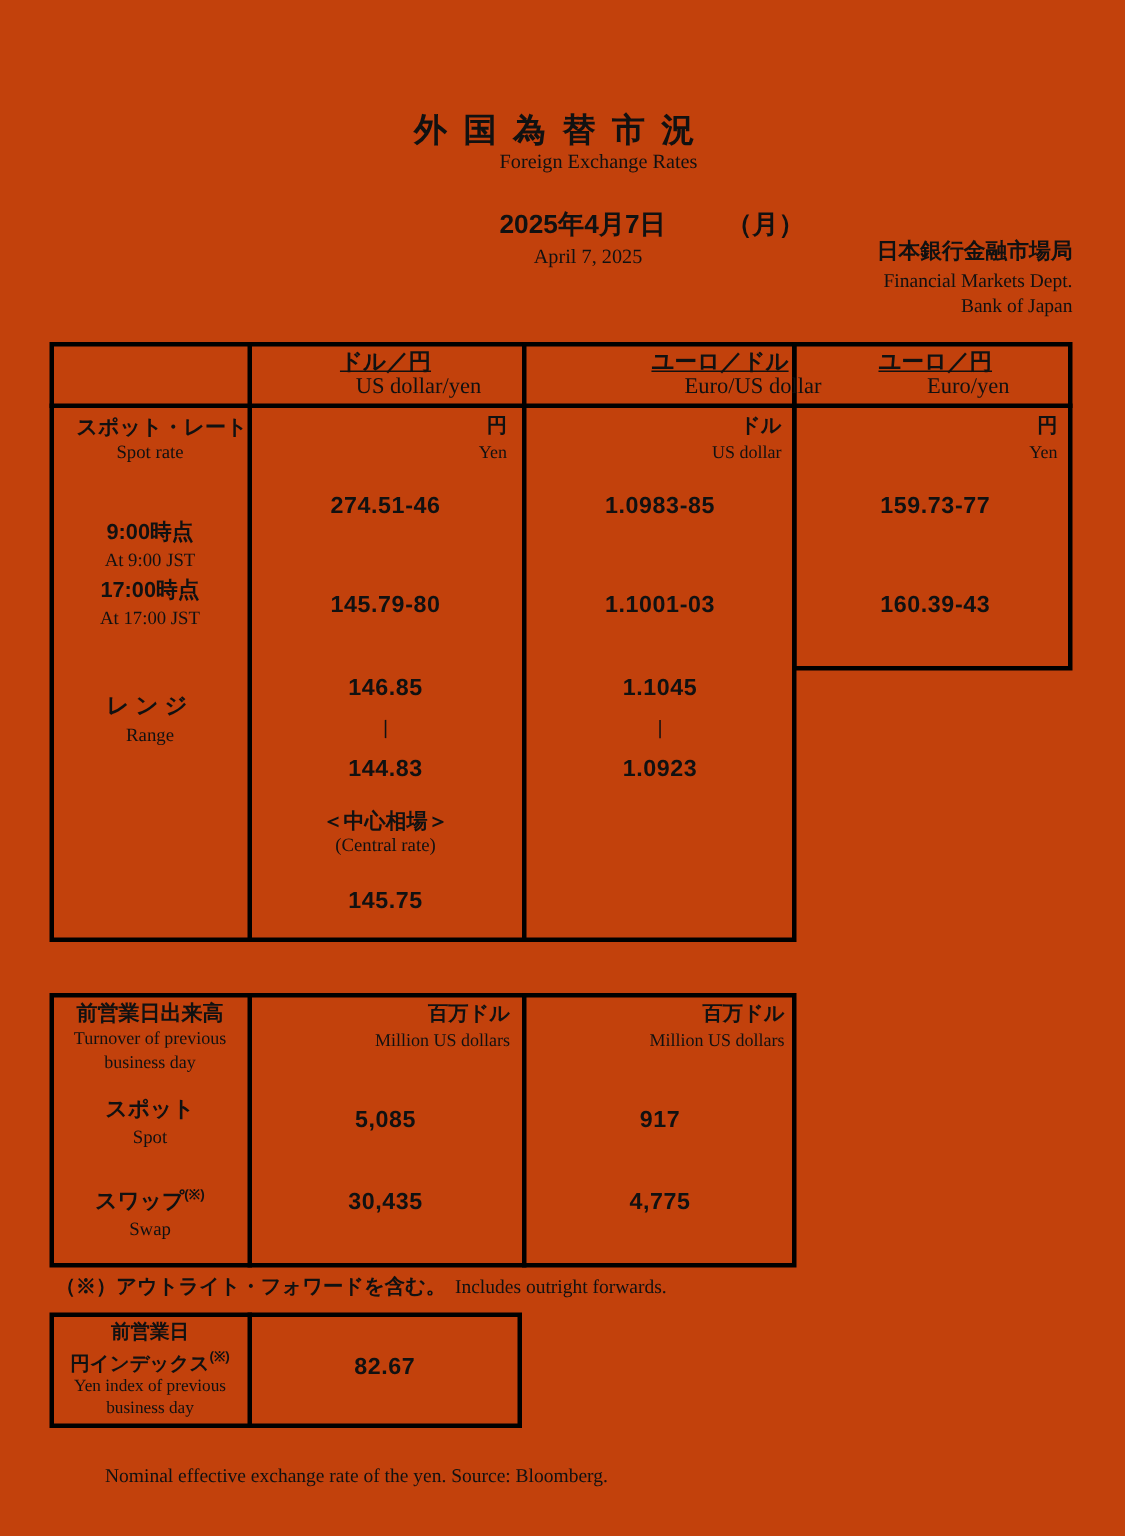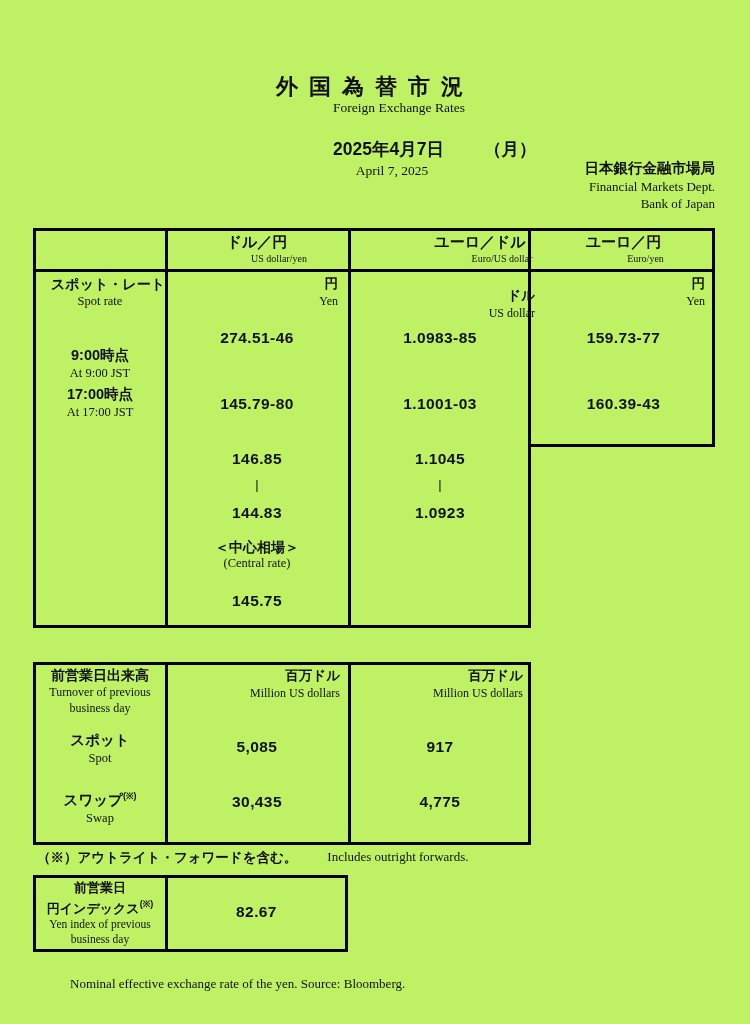--- a/index.html
+++ b/index.html
@@ -1,16 +1,16 @@
 <!DOCTYPE html>
 <html><head>
 <meta charset="utf-8">
 <style>
   html,body{margin:0;padding:0;background:#fff;}
-  #page{position:relative;width:750px;height:1024px;background:#bef264;color:#111;overflow:hidden;
+  #page{position:relative;width:750px;height:1024px;background:#c2410c;color:#111;overflow:hidden;
         font-family:"Liberation Sans",sans-serif;}
   .abs{position:absolute;}
   .ja{font-family:"Liberation Sans",sans-serif;font-weight:bold;}
   .en{font-family:"Liberation Serif",serif;font-weight:normal;}
   .val{font-family:"Liberation Sans",sans-serif;font-weight:600;letter-spacing:0.4px;font-size:15.5px;}
   .sup{font-size:9px;vertical-align:6px;font-weight:bold;}
 
   
   #title-ja{top:72px;left:0;width:750px;font-size:22px;font-weight:bold;letter-spacing:11px;text-align:center;}
   #title-en{top:100px;left:0;width:750px;font-size:13.5px;text-align:center;margin-left:24px;}
@@ -34,30 +34,30 @@
   #hl-header{left:33px;top:269px;width:682px;}
   #vl-3{left:165px;top:662px;height:183px;}
   #vl-4{left:348px;top:662px;height:183px;}
   #vl-5{left:165px;top:875px;height:77px;}
 
   
   .pair{top:232px;text-align:center;}
   #pair-usdjpy{left:168px;width:178px;}
   #pair-eurusd{left:351px;width:178px;margin-left:40px;}
   #pair-eurjpy{left:534px;width:179px;}
-  .pair-ja{font-size:15px;line-height:19px;font-weight:bold;}
-  .pair-en{font-size:10px;line-height:15px;padding-left:44px;}
+  .pair-ja{font-size:15px;line-height:19px;font-weight:bold;text-decoration:underline;}
+  .pair-en{font-size:15px;line-height:15px;padding-left:44px;}
 
   #spot-header{left:35px;width:130px;top:275px;text-align:center;}
   #spot-header .l1{font-size:14px;line-height:18px;font-weight:bold;text-align:right;}
   #spot-header .l2{font-size:12.5px;line-height:16px;}
 
   .unitcell{top:275px;text-align:right;}
   #unit-usdjpy{left:168px;width:170px;}
-  #unit-eurusd{left:365px;width:170px;margin-top:12px;}
+  #unit-eurusd{left:351px;width:170px;}
   #unit-eurjpy{left:534px;width:171px;}
   .unit-ja{font-size:13.5px;line-height:18px;font-weight:bold;}
   .unit-en{font-size:12px;line-height:16px;}
 
   .rowlabel{left:35px;width:130px;text-align:center;}
   .rowlabel .l1{font-size:14.5px;line-height:19px;font-weight:bold;}
   .rowlabel .l2{font-size:12.5px;line-height:17px;}
   #row900-label{top:319px;margin-top:27px;}
   #row1700-label{top:385px;}
 
@@ -84,21 +84,21 @@
   #to-header .l2{font-size:12px;line-height:15.5px;}
   .to-unit{top:667px;text-align:right;}
   #to-unit-1{left:168px;width:172px;}
   #to-unit-2{left:351px;width:172px;}
   #to-spot-label{top:731px;}
   #to-swap-label{top:787px;}
   #to-spot-v1,#to-spot-v2{top:738px;}
   #to-swap-v1,#to-swap-v2{top:793px;}
 
   
-  #note1{left:37px;top:849px;display:flex;align-items:flex-start;gap:30px;}
+  #note1{left:37px;top:849px;display:flex;align-items:center;gap:6px;}
   #note1 .ja{font-size:13.5px;}
   #note1 .en{font-size:13px;}
   #yenidx-label{left:35px;width:130px;top:879px;text-align:center;}
   #yenidx-label .jl{font-size:13px;line-height:17px;font-weight:bold;}
   #yenidx-label .el{font-size:11.5px;line-height:15px;}
   #yenidx-val{left:168px;width:177px;top:903px;}
   #note2-ja{left:37px;top:956px;font-size:13.5px;font-weight:bold;}
   #note2-en{left:70px;top:976px;font-size:13px;}
 </style>
 </head>
@@ -164,20 +164,24 @@
   <div class="abs vcell vc4 val" id="val-900-eurjpy">159.73-77</div>
 
   <div class="abs rowlabel" id="row1700-label">
     <div class="l1 ja">17:00時点</div>
     <div class="l2 en">At 17:00 JST</div>
   </div>
   <div class="abs vcell vc2 val" id="val-1700-usdjpy">145.79-80</div>
   <div class="abs vcell vc3 val" id="val-1700-eurusd">1.1001-03</div>
   <div class="abs vcell vc4 val" id="val-1700-eurjpy">160.39-43</div>
 
+  <div class="abs rowlabel" id="range-label">
+    <div class="l1 ja">レンジ</div>
+    <div class="l2 en">Range</div>
+  </div>
   <div class="abs vcell vc2 val" id="rng-uj-high">146.85</div>
   <div class="abs vcell vc2" id="rng-uj-sep">|</div>
   <div class="abs vcell vc2 val" id="rng-uj-low">144.83</div>
   <div class="abs vcell vc3 val" id="rng-eu-high">1.1045</div>
   <div class="abs vcell vc3" id="rng-eu-sep">|</div>
   <div class="abs vcell vc3 val" id="rng-eu-low">1.0923</div>
   <div class="abs vcell vc2 ja" id="central-ja">＜中心相場＞</div>
   <div class="abs vcell vc2 en" id="central-en">(Central rate)</div>
   <div class="abs vcell vc2 val" id="central-val">145.75</div>
 

